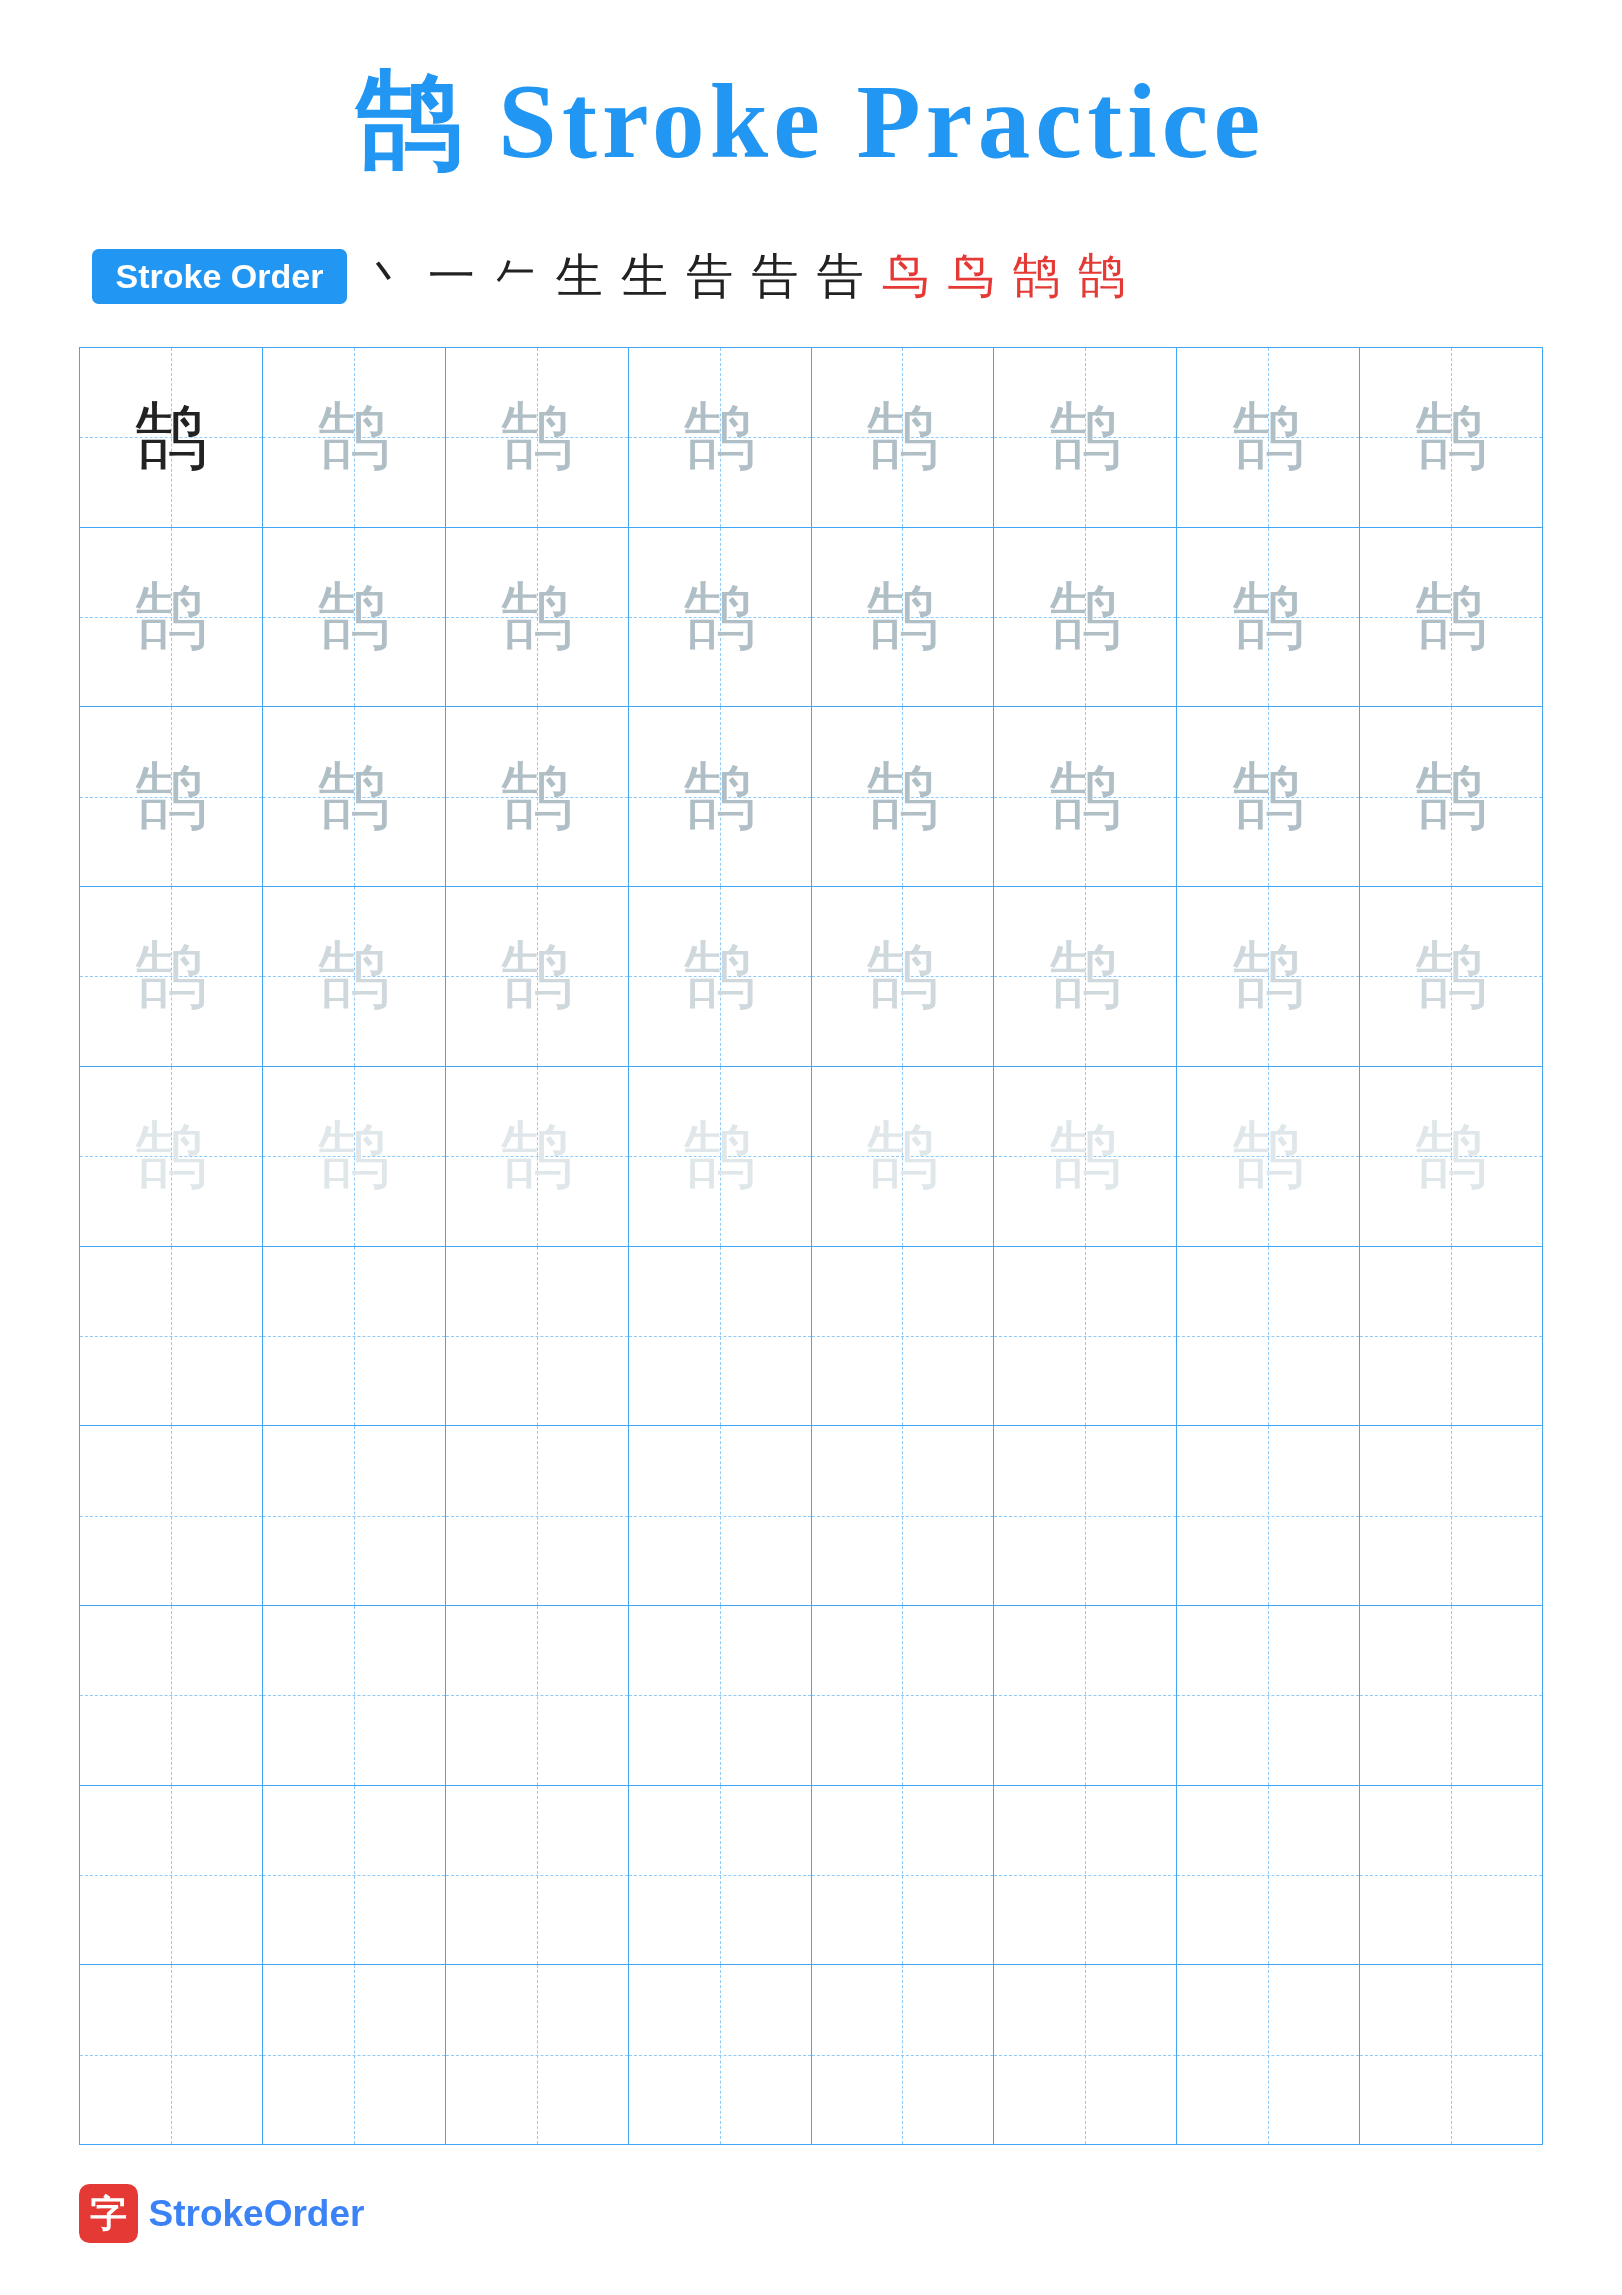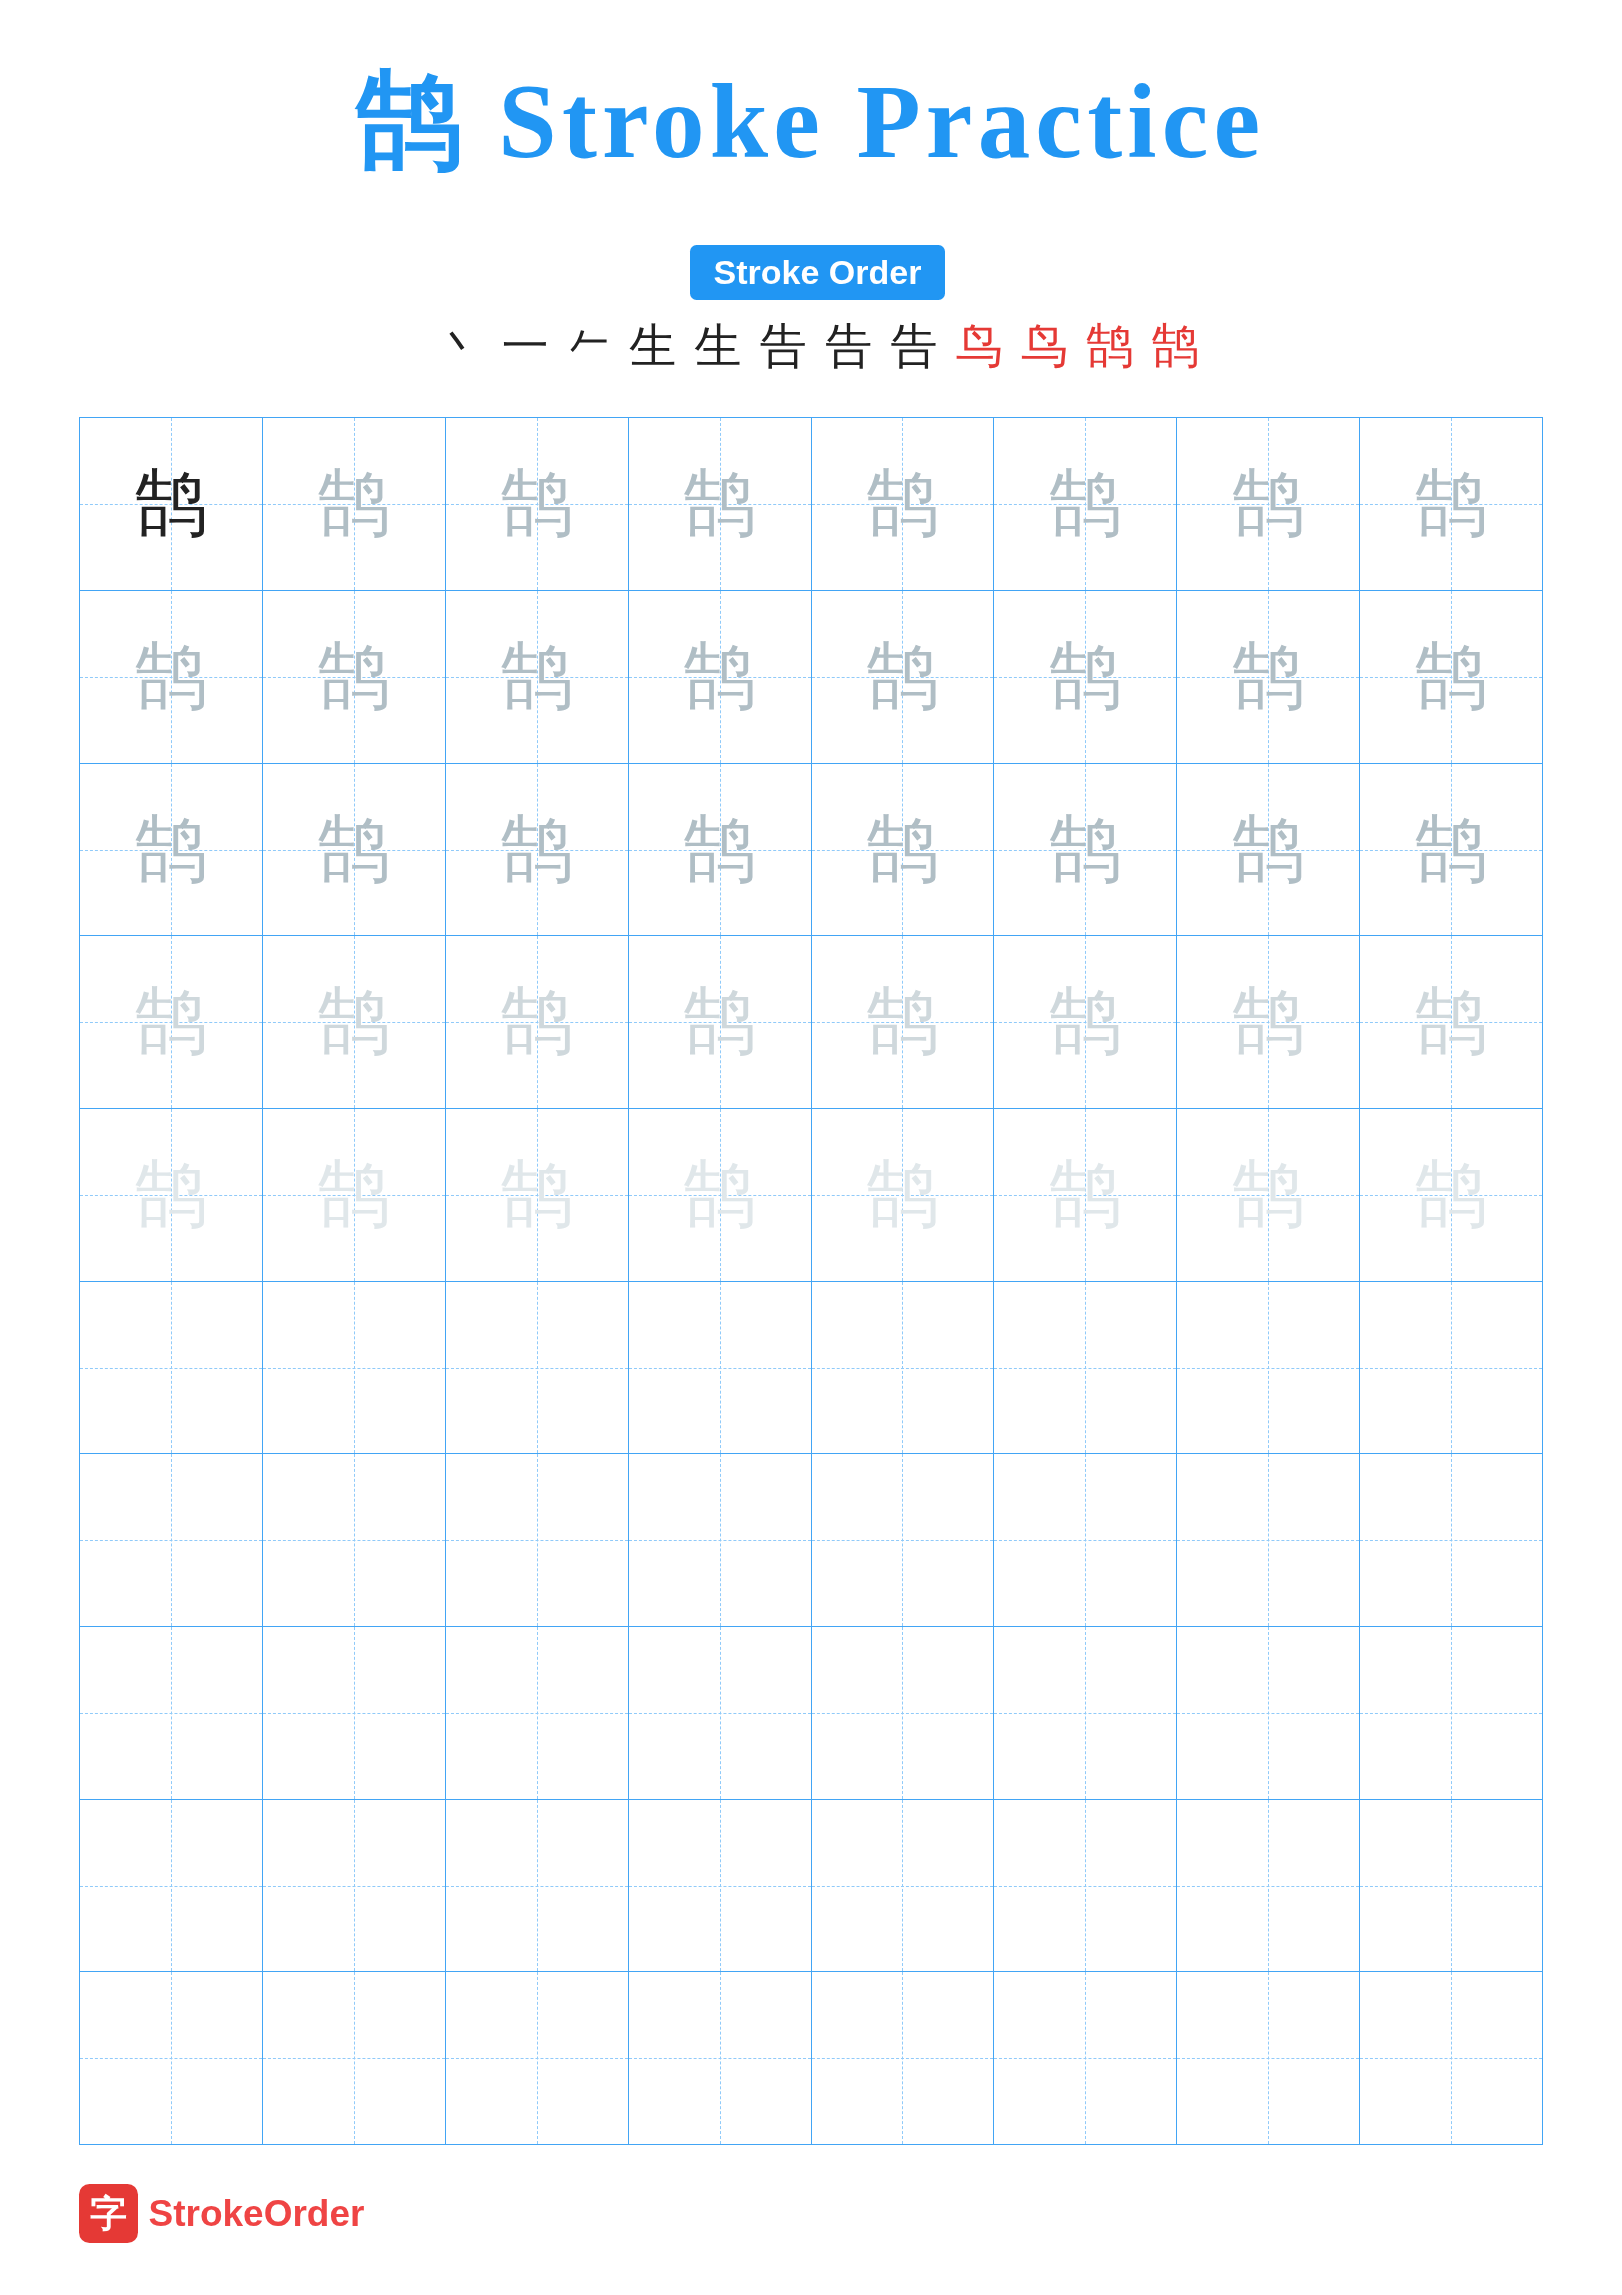--- a/index.html
+++ b/index.html
@@ -32,21 +32,20 @@
       text-align: center;
     }
 
     .stroke-order-row {
       display: flex;
       align-items: center;
       gap: 15.7px;
       margin-bottom: 39px;
       width: 100%;
       padding-left: 13px;
-      flex-direction: column;
     }
 
     .stroke-order-badge {
       background: #2196F3;
       color: #fff;
       font-size: 34px;
       font-family: sans-serif;
       font-weight: 600;
       padding: 7.9px 23.6px;
       border-radius: 6.5px;
@@ -172,21 +171,21 @@
       font-size: 37px;
       color: #fff;
       font-family: serif;
       font-weight: bold;
     }
 
     .footer-brand-name {
       font-size: 37px;
       font-family: sans-serif;
       font-weight: bold;
-      color: #ef4444;
+      color: #3b82f6;
     }
   </style>
 </head>
 <body>
 
 <div class="page">
   <div class="title">鹄 Stroke Practice</div>
 
   <div class="stroke-order-row">
     <div class="stroke-order-badge">Stroke Order</div>

